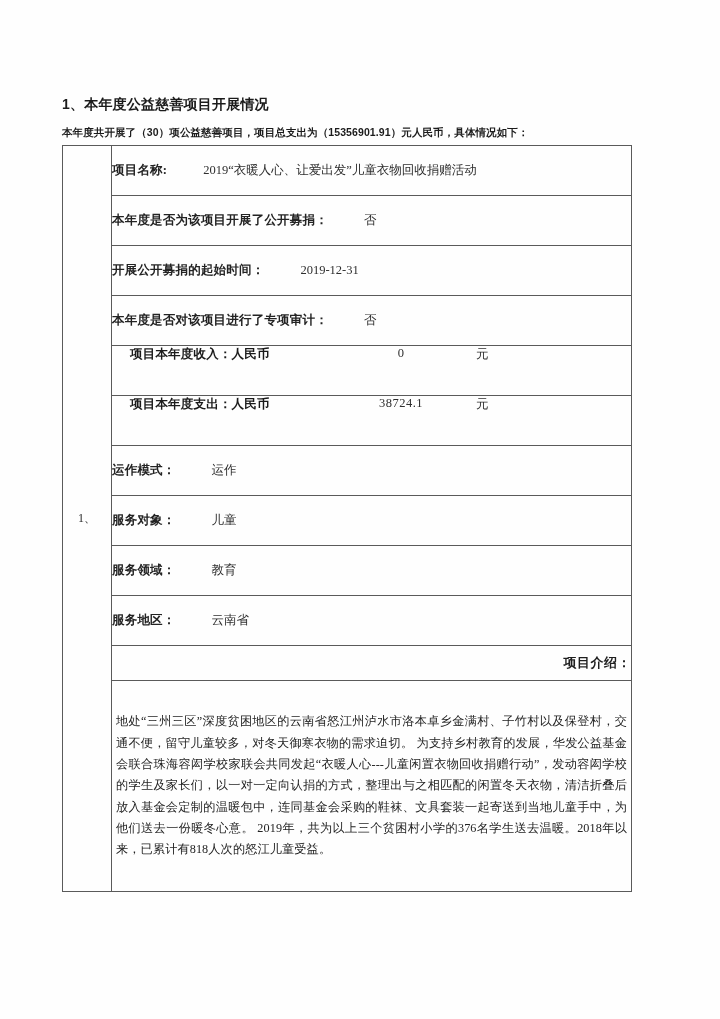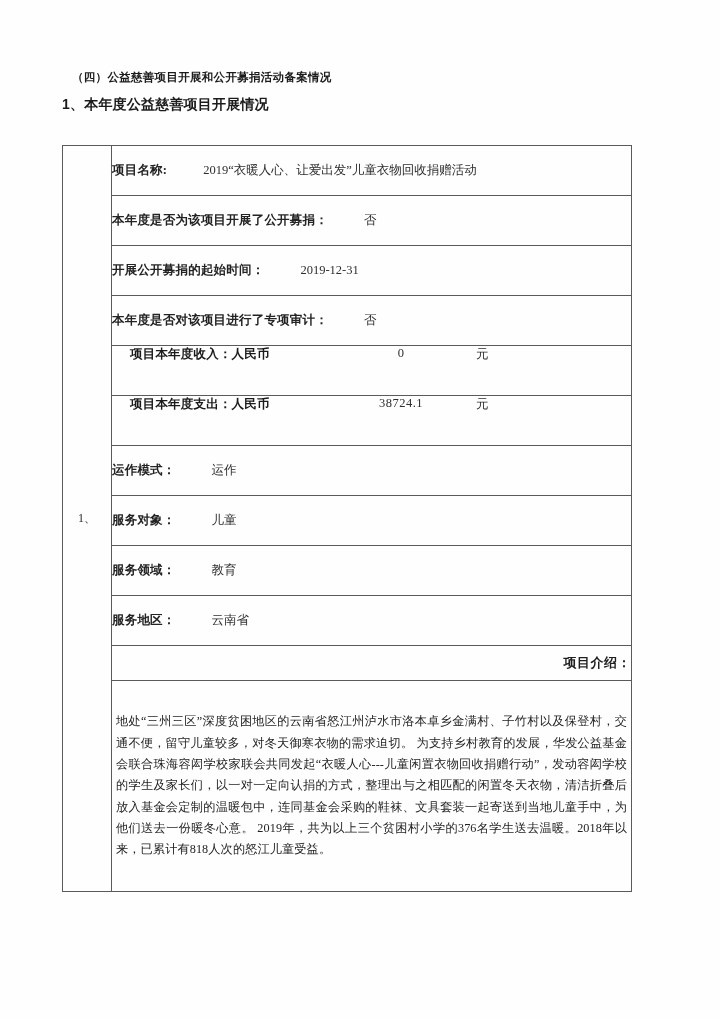--- a/index.html
+++ b/index.html
@@ -146,24 +146,24 @@
     text-justify: inter-ideograph;
     letter-spacing: 0.1px;
     margin: 4px;
   }
 </style>
 </head>
 <body>
 
 <div class="page">
 
-  <div class="section-heading">（四）公益慈善项目开展和公开募捐活动备案情况</div>
 
   <div class="sub-heading">1、本年度公益慈善项目开展情况</div>
 
+  <div class="summary-line">本年度共开展了（30）项公益慈善项目，项目总支出为（15356901.91）元人民币，具体情况如下：</div>
 
   <table class="proj-table">
     <tbody>
       <tr>
         <td class="idx-cell" rowspan="12">1、</td>
         <td class="row-cell">
           <span class="row-label">项目名称:</span><span class="row-value">2019“衣暖人心、让爱出发”儿童衣物回收捐赠活动</span>
         </td>
       </tr>
 

